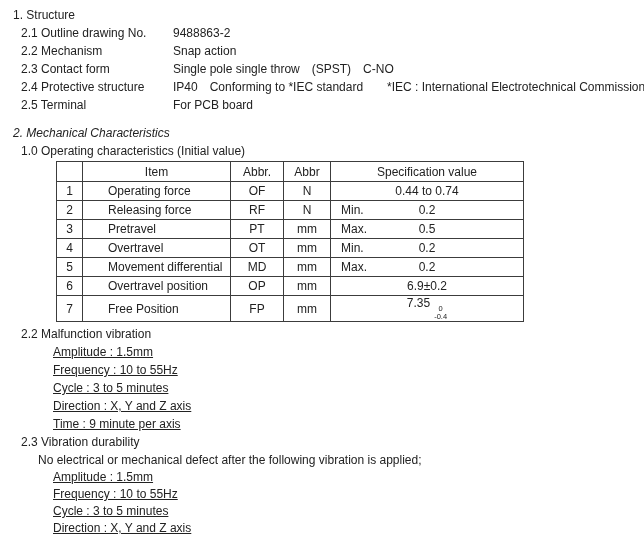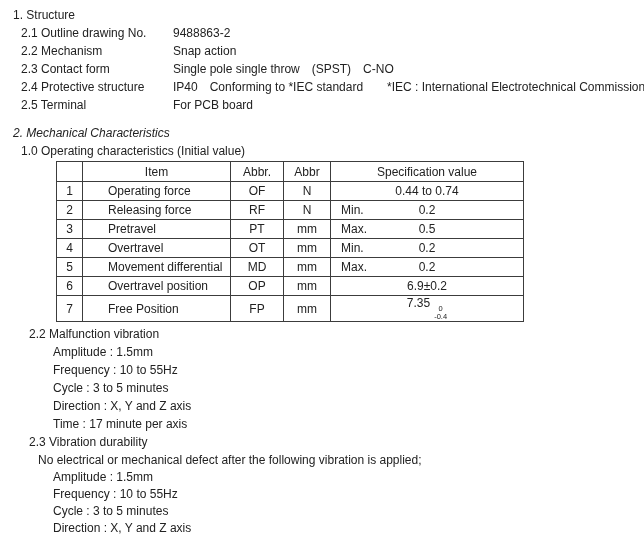--- a/index.html
+++ b/index.html
@@ -47,24 +47,24 @@
   .spec-table td.spec { position: relative; }
   .spec-table tr.tall td { height: 22px; }
   .qual { position: absolute; left: 10px; top: 50%; transform: translateY(-50%); }
   .tol {
     display: inline-flex; flex-direction: column;
     font-size: 7.5px; line-height: 8px;
     vertical-align: -4px; margin-left: 4px; text-align: center;
   }
 
   
-  .block-title { margin-left: 16px; line-height: 18px; white-space: pre; }
+  .block-title { margin-left: 8px; line-height: 18px; white-space: pre; }
   .block-title.first { margin-top: 3px; }
   .block-intro { margin-left: 25px; line-height: 18px; white-space: pre; }
-  .detail-line { margin-left: 40px; line-height: 18px; white-space: pre; }
+  .detail-line { margin-left: 40px; line-height: 18px; white-space: pre; text-decoration: underline; }
   .tight .detail-line { line-height: 17px; }
 </style>
 </head>
 <body>
 
 <div class="doc">
 
   <div class="sec-title">1. Structure</div>
 
   <div class="kv-row">
@@ -161,21 +161,21 @@
     </tr>
   </tbody>
     </table>
 
   <div>
     <div class="block-title first">2.2 Malfunction vibration</div>
     <div class="detail-line">Amplitude : 1.5mm</div>
     <div class="detail-line">Frequency : 10 to 55Hz</div>
     <div class="detail-line">Cycle : 3 to 5 minutes</div>
     <div class="detail-line">Direction : X, Y and Z axis</div>
-    <div class="detail-line">Time : 17 minute per axis</div>
+    <div class="detail-line">Time : 9 minute per axis</div>
   </div>
 
   <div class="tight">
     <div class="block-title">2.3 Vibration durability</div>
     <div class="block-intro">No electrical or mechanical defect after the following vibration is applied;</div>
     <div class="detail-line">Amplitude : 1.5mm</div>
     <div class="detail-line">Frequency : 10 to 55Hz</div>
     <div class="detail-line">Cycle : 3 to 5 minutes</div>
     <div class="detail-line">Direction : X, Y and Z axis</div>
 

